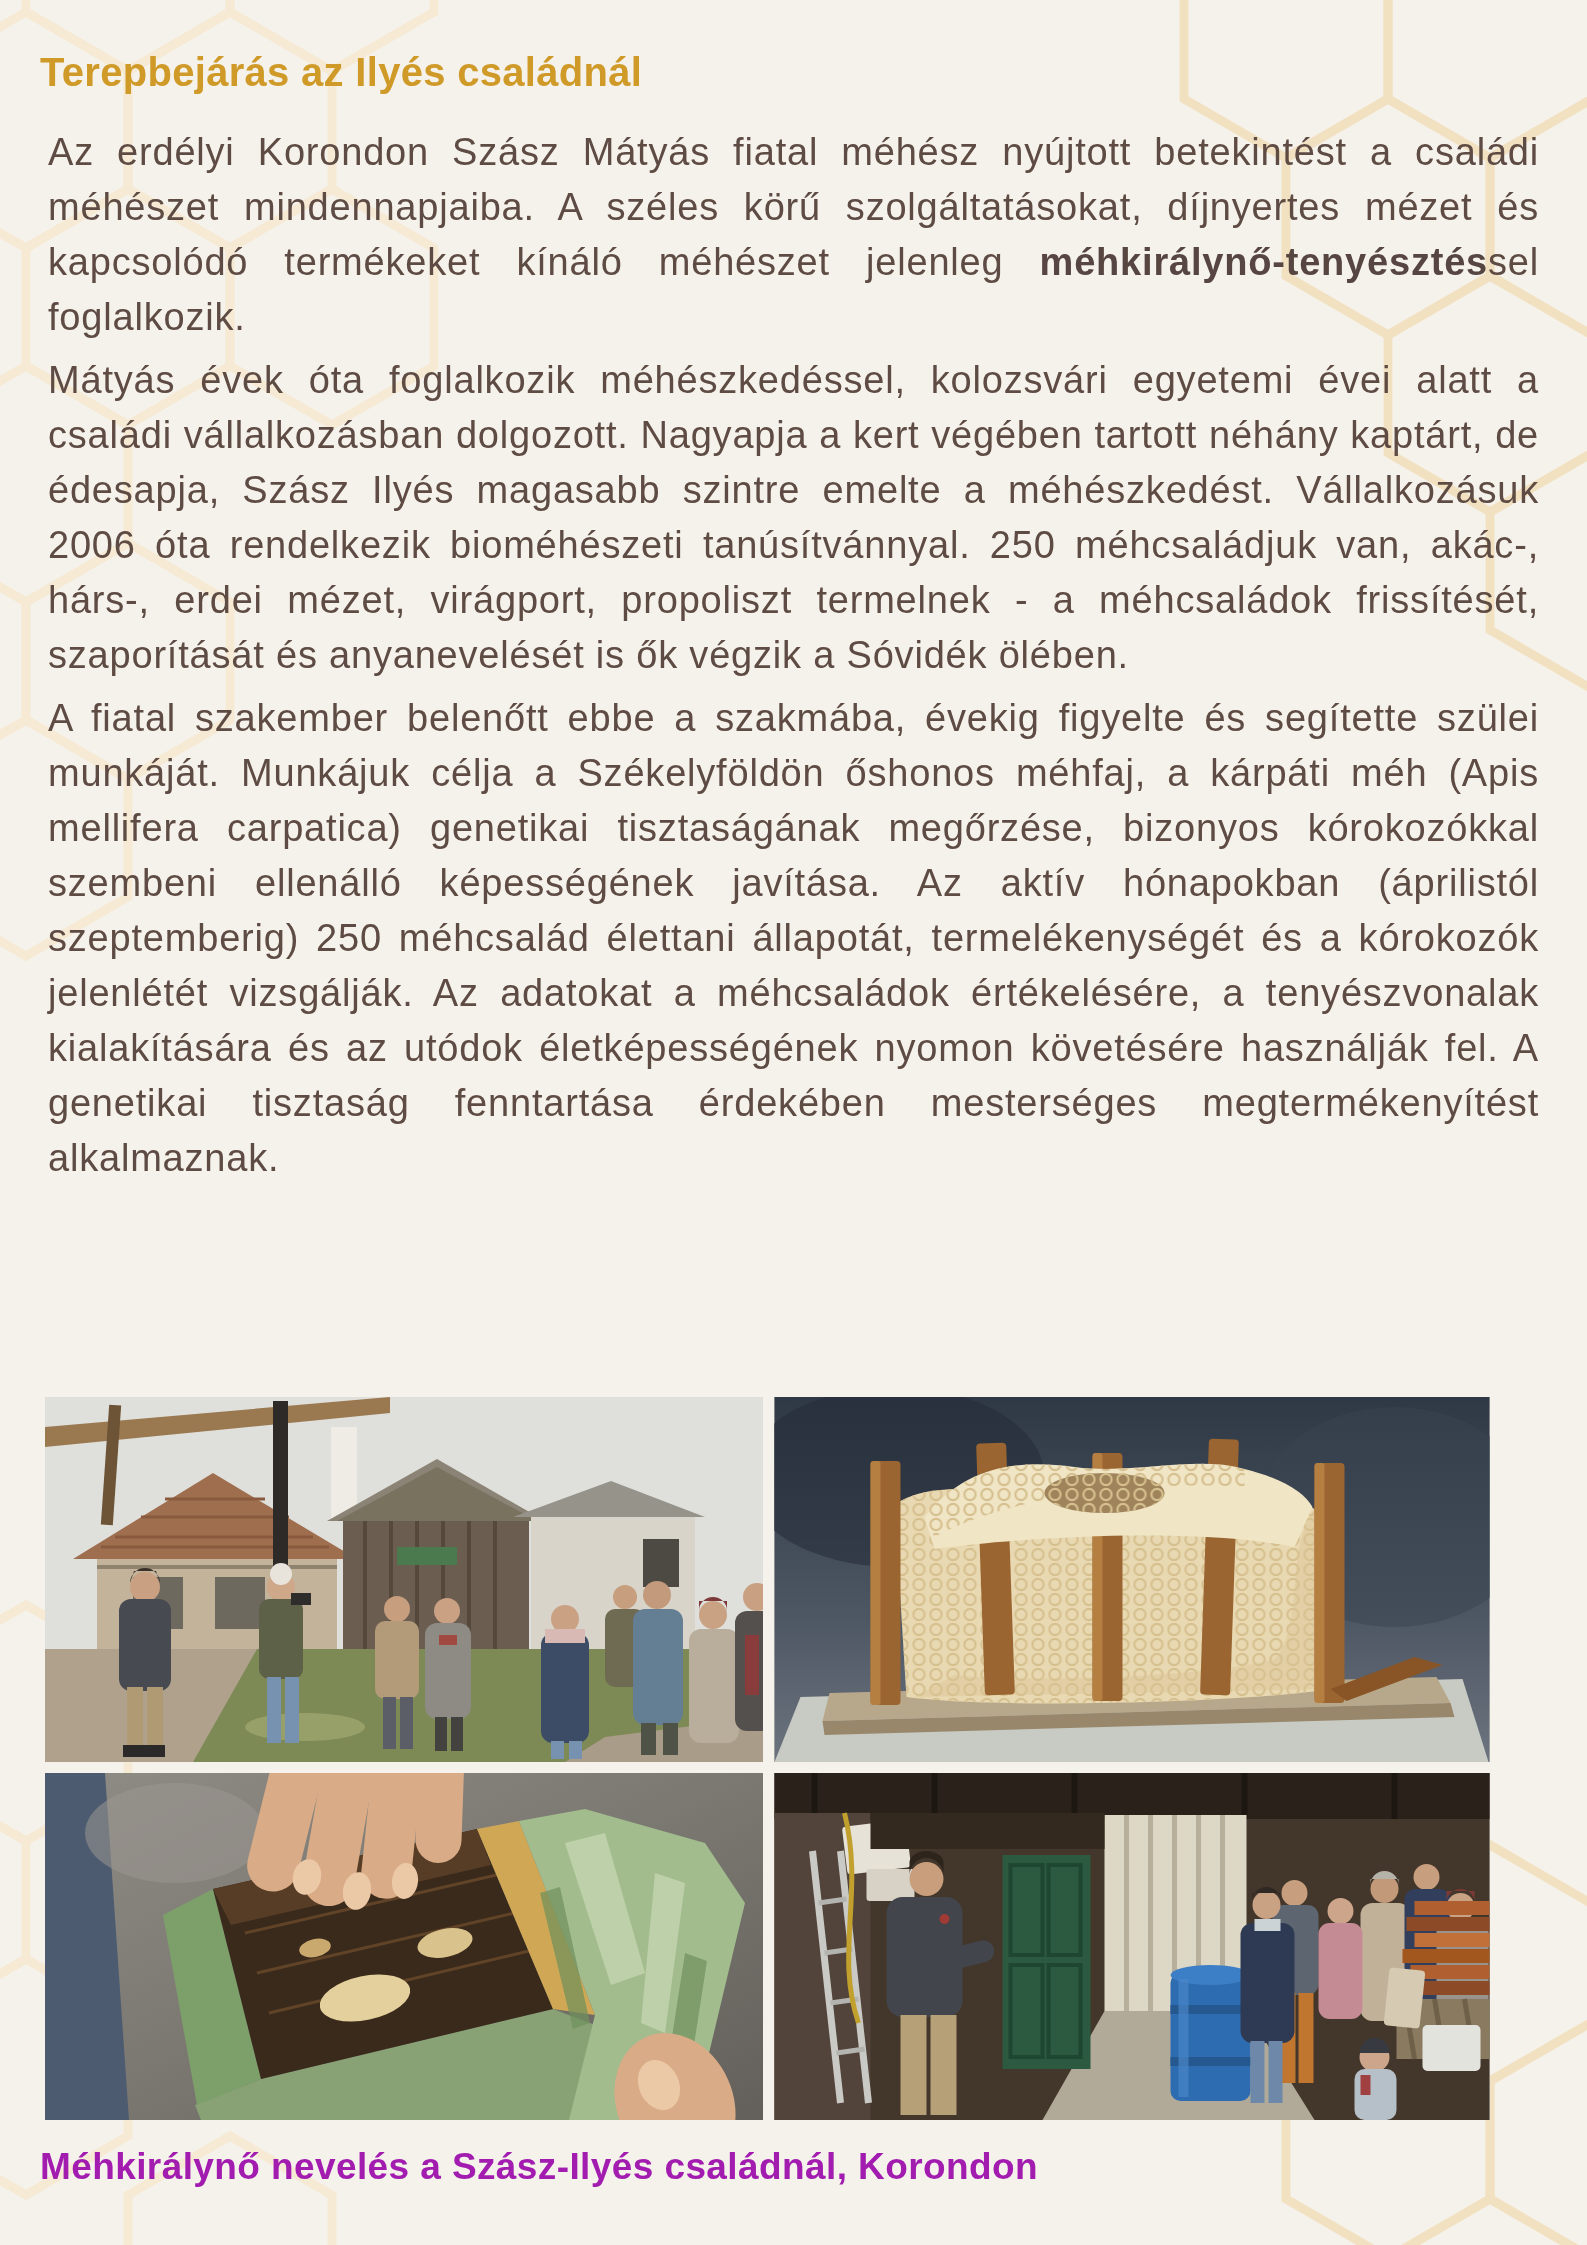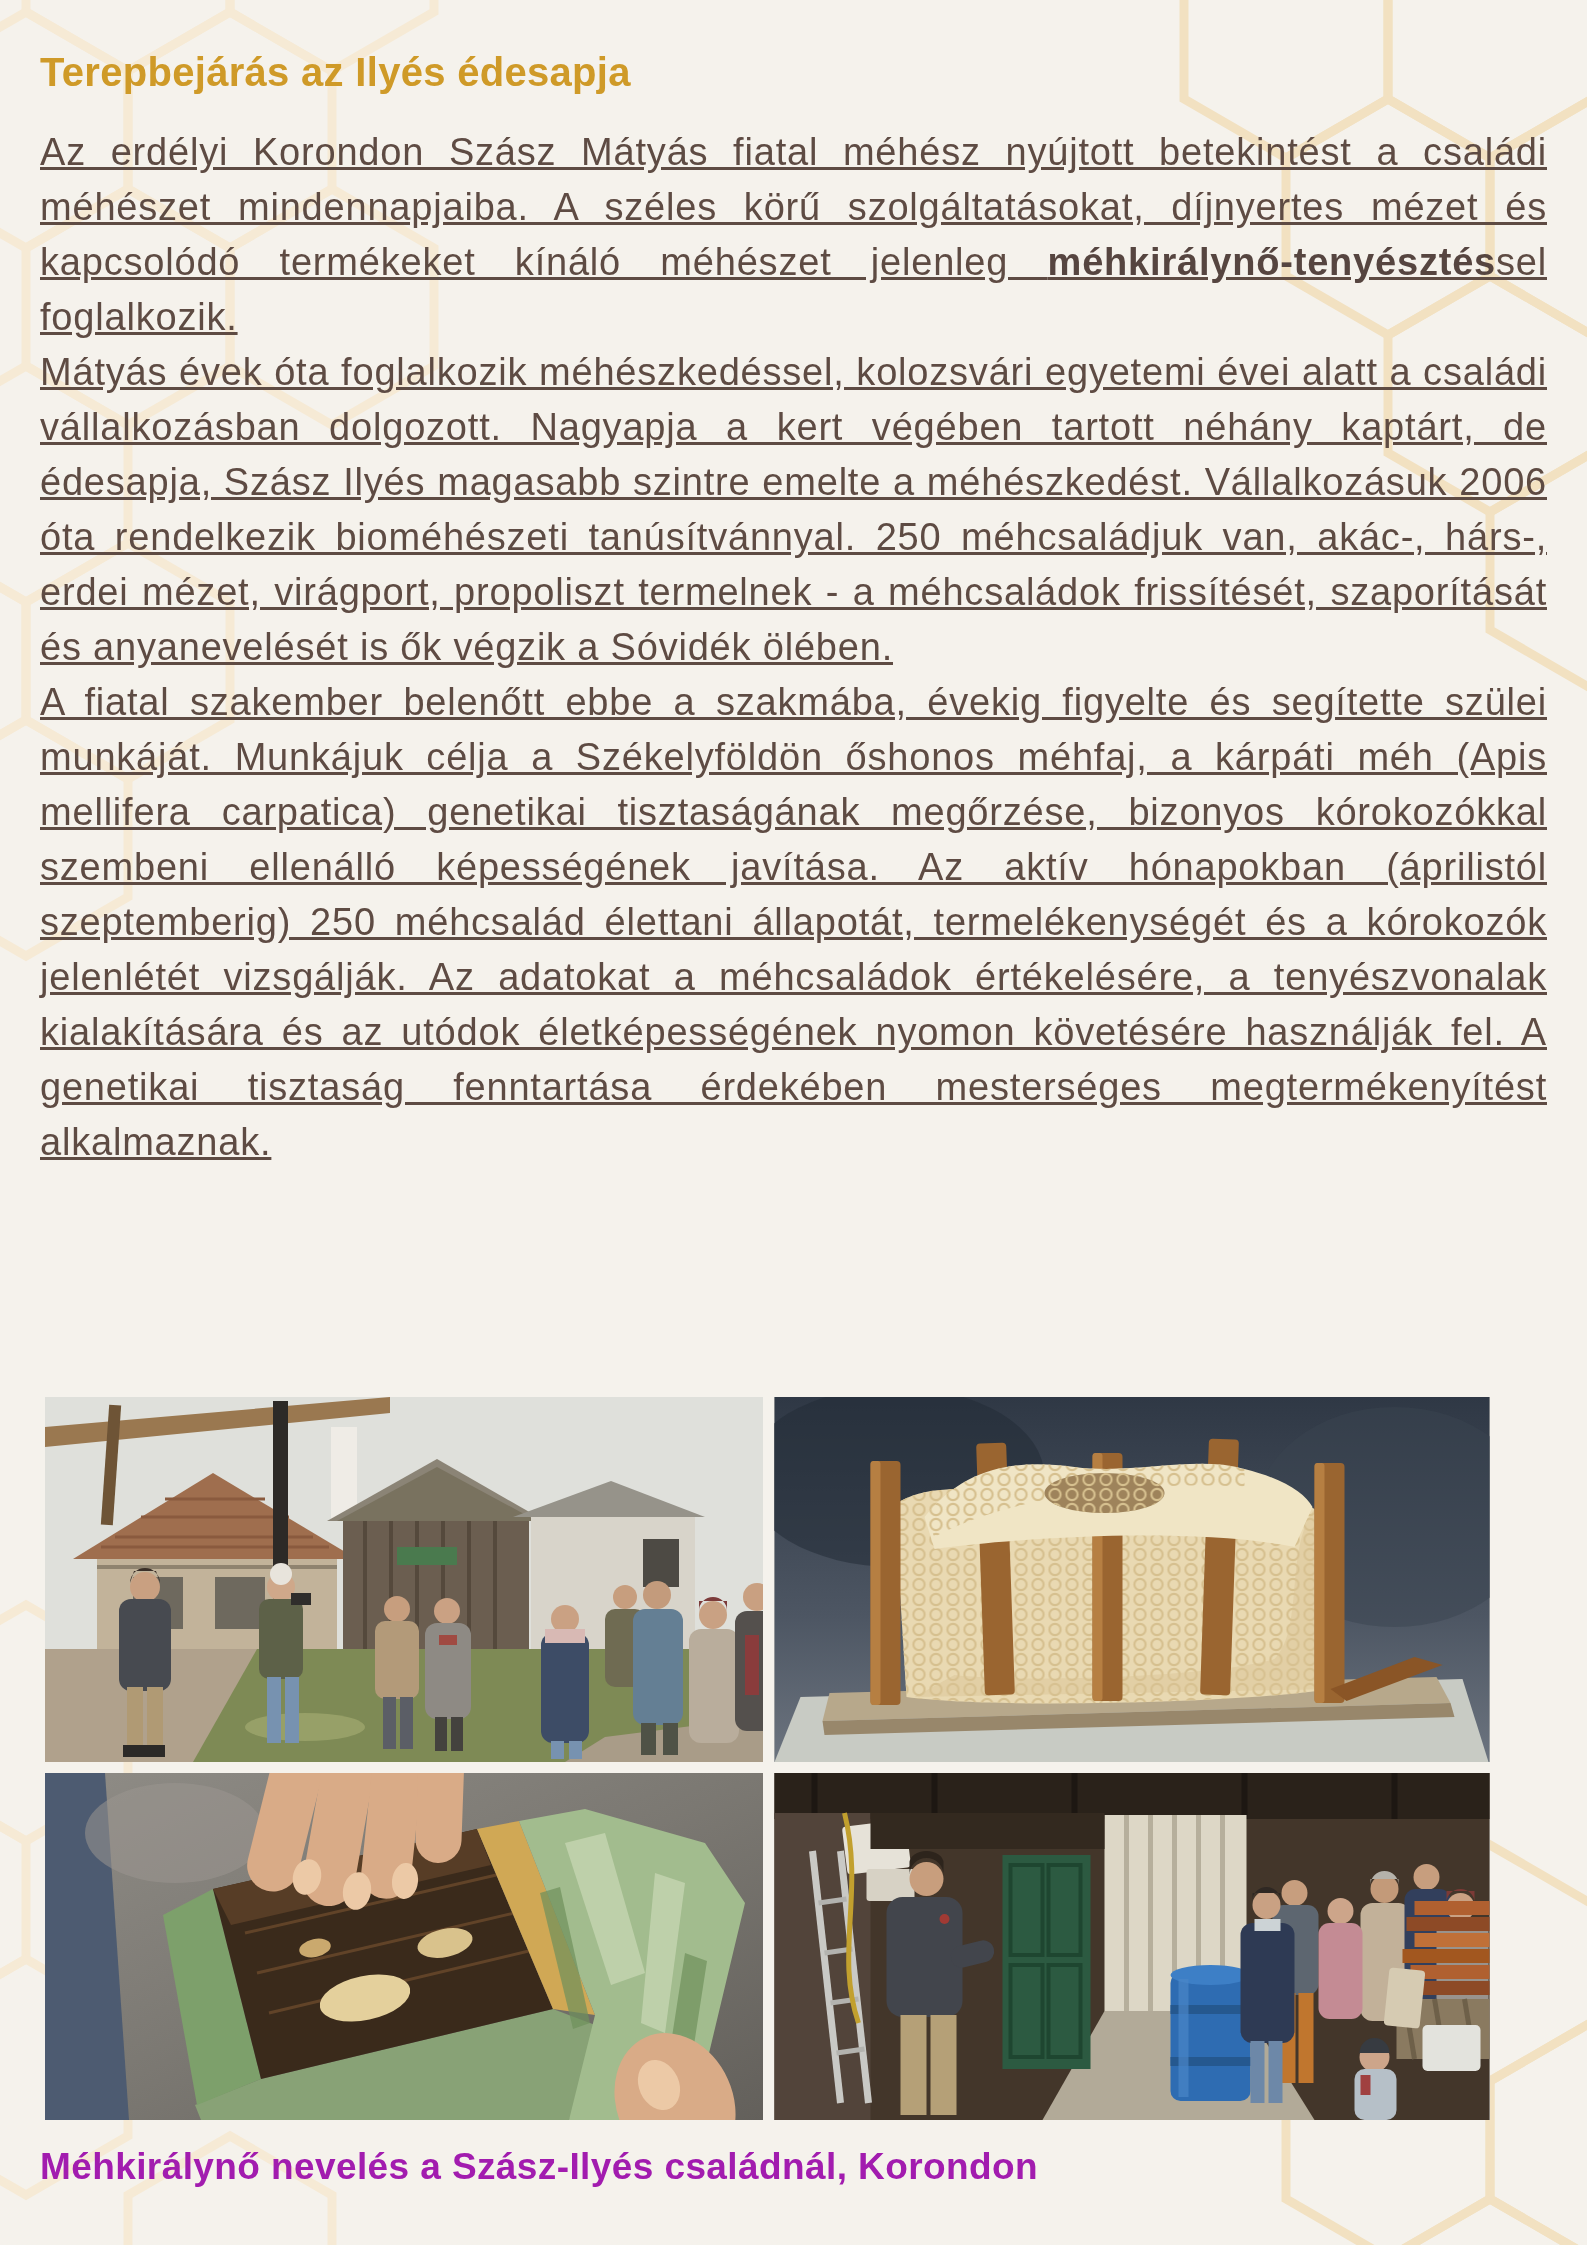--- a/index.html
+++ b/index.html
@@ -24,27 +24,26 @@
     width: 1507px;
   }
   .title {
     margin: 0 0 30px 0;
     font-size: 40px;
     font-weight: 700;
     letter-spacing: 0.3px;
     color: #cf9a28;
   }
   .body-par {
-    margin: 0;
+    margin: 8px;
     font-size: 38px;
     line-height: 55px;
     letter-spacing: 0.8px;
     text-align: justify;
     color: #5e4b43;
-    text-decoration: underline;
   }
   .body-par strong { font-weight: 700; color: #564540; }
   .photo-grid {
     position: absolute;
     left: 45px; top: 1397px;
     width: 1445px; height: 723px;
     display: grid;
     grid-template-columns: 718px 716px;
     grid-template-rows: 365px 347px;
     gap: 11px 11px;
@@ -111,21 +110,21 @@
   <g class="hex-accent">
     <use href="#hex" x="1490" y="1963"></use>
       <use href="#hex" x="1694" y="1963"></use>
     <use href="#hex" x="1388" y="2140"></use>
       <use href="#hex" x="1592" y="2140"></use>
     <use href="#hex" x="1490" y="2317"></use>
   </g>
 </svg>
 
 <main class="content">
-  <h1 class="title">Terepbejárás az Ilyés édesapja</h1>
+  <h1 class="title">Terepbejárás az Ilyés családnál</h1>
 
   <p class="body-par"><span>Az erdélyi Korondon Szász Mátyás fiatal méhész nyújtott betekintést a családi méhészet mindennapjaiba. A széles körű szolgáltatásokat, díjnyertes mézet és kapcsolódó termékeket kínáló méhészet jelenleg </span><strong>méhkirálynő-tenyésztés</strong><span>sel foglalkozik.</span></p>
 
   <p class="body-par">Mátyás évek óta foglalkozik méhészkedéssel, kolozsvári egyetemi évei alatt a családi vállalkozásban dolgozott. Nagyapja a kert végében tartott néhány kaptárt, de édesapja, Szász Ilyés magasabb szintre emelte a méhészkedést. Vállalkozásuk 2006 óta rendelkezik bioméhészeti tanúsítvánnyal. 250 méhcsaládjuk van, akác-, hárs-, erdei mézet, virágport, propoliszt termelnek - a méhcsaládok frissítését, szaporítását és anyanevelését is ők végzik a Sóvidék ölében.</p>
 
   <p class="body-par">A fiatal szakember belenőtt ebbe a szakmába, évekig figyelte és segítette szülei munkáját. Munkájuk célja a Székelyföldön őshonos méhfaj, a kárpáti méh (Apis mellifera carpatica) genetikai tisztaságának megőrzése, bizonyos kórokozókkal szembeni ellenálló képességének javítása. Az aktív hónapokban (áprilistól szeptemberig) 250 méhcsalád élettani állapotát, termelékenységét és a kórokozók jelenlétét vizsgálják. Az adatokat a méhcsaládok értékelésére, a tenyészvonalak kialakítására és az utódok életképességének nyomon követésére használják fel. A genetikai tisztaság fenntartása érdekében mesterséges megtermékenyítést alkalmaznak.</p>
 </main>
 
 <div class="photo-grid">
 

